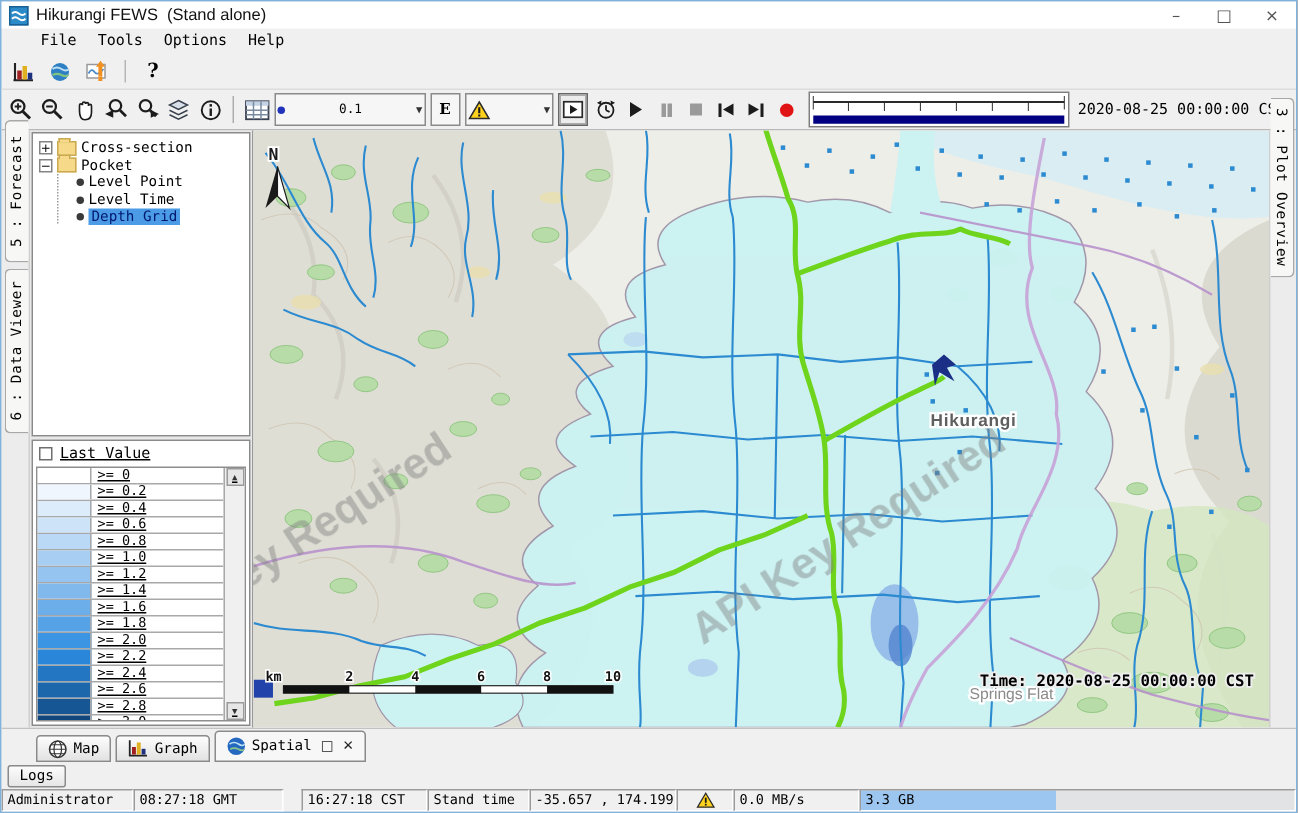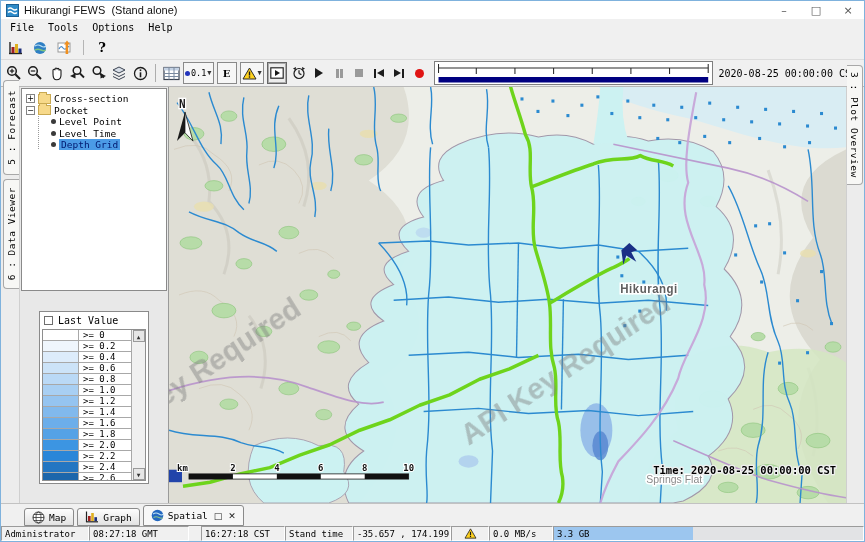--- a/index.html
+++ b/index.html
@@ -9,33 +9,33 @@
   display:flex; flex-direction:column; overflow:hidden; border:1px solid #7fb2dd; }
 
 
 .titlebar { height:18px; background:#ffffff; display:flex; align-items:center; padding-left:5px; gap:5px; flex:0 0 auto; }
 .app-icon { width:13px; height:13px; background:#2d8ac8; border:1px solid #1a5f94; display:flex; align-items:center; justify-content:center; }
 .title-text { font-family:"Liberation Sans",sans-serif; font-size:11px; color:#111; white-space:pre; }
 .win-controls { margin-left:auto; display:flex; height:100%; }
 .win-btn { width:32px; height:100%; display:flex; align-items:center; justify-content:center; color:#555; font-size:11px; font-family:"DejaVu Sans",sans-serif; }
 
 
-.menubar { height:17px; display:flex; align-items:center; padding-left:2px; flex:0 0 auto; }
+.menubar { height:17px; display:flex; align-items:center; padding-left:19px; flex:0 0 auto; }
 .menu-item { padding:1px 7px; font-size:10px; }
 
 
 .toolbar { height:23px; display:flex; align-items:center; padding-left:3px; gap:3px; flex:0 0 auto; }
 .tb-btn { width:22px; height:20px; display:flex; align-items:center; justify-content:center; }
 .tb-sep { width:1px; height:15px; background:#b5b5b5; margin:0 4px; }
 .help-q { font-weight:bold; font-size:13px; font-family:"DejaVu Serif",serif; }
 
 
 .maptoolbar { height:28px; display:flex; align-items:center; background:#f0f0f0; border-top:1px solid #dcdcdc; border-bottom:1px solid #b8b8b8; padding:0 3px; gap:1px; flex:0 0 auto; }
 .mtb-btn { min-width:20px; height:22px; display:flex; align-items:center; justify-content:center; padding:0 1px; }
-.mtb-boxed { border:1px solid #8a8a8a; background:#f6f6f6; margin:0 1px; }
+.mtb-boxed { border:1px solid #8a8a8a; background:#f6f6f6; margin:0 1px;gap:35px; }
 .mtb-pressed { border:1px solid #666; box-shadow:inset 0 0 0 1px #aaa; background:#ececec; }
 .mtb-sep { width:1px; height:18px; background:#adadad; margin:0 4px; }
 .caret { font-size:7px; color:#333; margin-left:1px; }
 .scale-dot { width:5px; height:5px; border-radius:50%; background:#2233bb; margin-right:1px; }
 .scale-num { font-size:8.5px; }
 .e-label { font-size:10px; font-weight:bold; font-family:"DejaVu Serif",serif; }
 .pb { width:19px; height:22px; display:flex; align-items:center; justify-content:center; gap:1px; }
 .play-tri { width:0; height:0; border-left:8px solid #1c1c1c; border-top:5px solid transparent; border-bottom:5px solid transparent; }
 .pause-bar { width:3px; height:9px; background:#9a9a9a; }
 .stop-sq { width:8px; height:8px; background:#9a9a9a; }
@@ -60,21 +60,21 @@
 .left-panel { width:149px; background:#e8e8e8; display:flex; flex-direction:column; border-right:1px solid #9a9a9a; }
 .tree-panel { height:203px; margin:1px; background:#fff; border:1px solid #8a8a8a; padding:4px 2px; overflow:hidden; position:relative; }
 .tree-row { display:flex; align-items:center; height:11.5px; gap:3px; white-space:nowrap; font-size:9.5px; }
 .expander { width:9px; height:9px; border:1px solid #848484; background:#fff; font-size:8px; line-height:7px; text-align:center; margin-left:2px; flex:0 0 auto; font-family:"DejaVu Sans",sans-serif; }
 .folder { width:13px; height:10px; background:#f7d98a; border:1px solid #c9a952; position:relative; flex:0 0 auto; }
 .folder::before { content:""; position:absolute; top:-3px; left:0; width:6px; height:2px; background:#f7d98a; border:1px solid #c9a952; border-bottom:none; }
 .bullet { width:5px; height:5px; background:#3a3a3a; border-radius:50%; margin-left:27px; flex:0 0 auto; }
 .tree-sel { background:#4b9be6; color:#001a70; padding:0 2px; }
 .tree-line { position:absolute; left:16px; top:27px; height:33px; border-left:1px dotted #9a9a9a; }
 
-.legend-panel { flex:1; margin:19px; background:#fff; border:1px solid #8a8a8a; display:flex; flex-direction:column; overflow:hidden; }
+.legend-panel { flex:1; margin:1px; background:#fff; border:1px solid #8a8a8a; display:flex; flex-direction:column; overflow:hidden;text-decoration:underline; }
 .legend-check { display:flex; align-items:center; gap:5px; padding:3px 4px 2px 4px; flex:0 0 auto; }
 .checkbox { width:9px; height:9px; border:1px solid #6e6e6e; background:#fff; flex:0 0 auto; }
 .legend-table { flex:1; margin:1px 2px 2px 2px; border:1px solid #8e8e8e; display:flex; overflow:hidden; }
 .legend-rows { flex:1; overflow:hidden; }
 .legend-row { height:11px; display:flex; border-bottom:1px solid #a8a8a8; }
 .legend-swatch { width:36px; border-right:1px solid #a8a8a8; flex:0 0 auto; }
 .legend-label { flex:1; padding-left:4px; font-size:9px; line-height:10px; white-space:nowrap; }
 .legend-scroll { width:14px; background:#f0f0f0; border-left:1px solid #a8a8a8; display:flex; flex-direction:column; justify-content:space-between; align-items:center; flex:0 0 auto; }
 .scroll-btn { width:12px; height:12px; border:1px solid #9a9a9a; background:#e6e6e6; font-size:6px; display:flex; align-items:center; justify-content:center; color:#333; }
 
@@ -662,31 +662,34 @@
           <circle cx="6.5" cy="6.5" r="5.8" fill="#2468c0"></circle>
           <path d="M2,5 Q5,3 8,5 T12,5" stroke="#bfe2f4" stroke-width="1.1" fill="none"></path>
           <path d="M2.5,8.5 Q5,7 8,8.5 T11.5,8.5" stroke="#8cc48c" stroke-width="1.1" fill="none"></path>
         </svg>
       <span>Spatial</span>
       <span class="btab-ctl">□</span>
       <span class="btab-ctl">✕</span>
     </span>
   </div>
 
+  <div class="logsrow">
+    <span class="logs-btn">Logs</span>
+  </div>
 
   <div class="statusbar">
     <span class="sb" style="width:88px;">Administrator</span>
     <span class="sb" style="width:100px;">08:27:18 GMT</span>
     <span class="sb" style="width:84px;margin-left:12px;">16:27:18 CST</span>
     <span class="sb" style="width:68px;">Stand time</span>
     <span class="sb" style="width:98px;">-35.657 , 174.199</span>
     <span class="sb" style="width:38px; justify-content:center;">
       <svg width="13" height="11" viewBox="0 0 15 13">
           <path d="M7.5,1 L14,12 L1,12 Z" fill="#ffd21e" stroke="#2a2a2a" stroke-width="1"></path>
           <rect x="6.8" y="4.5" width="1.4" height="4" fill="#1a1a1a"></rect>
           <rect x="6.8" y="9.3" width="1.4" height="1.4" fill="#1a1a1a"></rect>
         </svg>
     </span>
-    <span class="sb" style="width:64px;">0.0 MB/s</span>
+    <span class="sb" style="width:84px;">0.0 MB/s</span>
     <span class="sb sb-mem">3.3 GB</span>
   </div>
 
 </div>
 
 </body></html>

